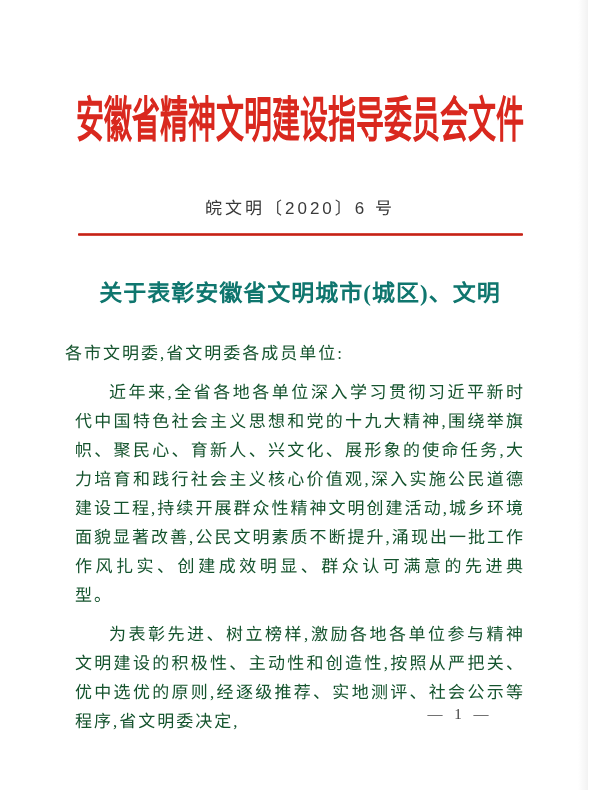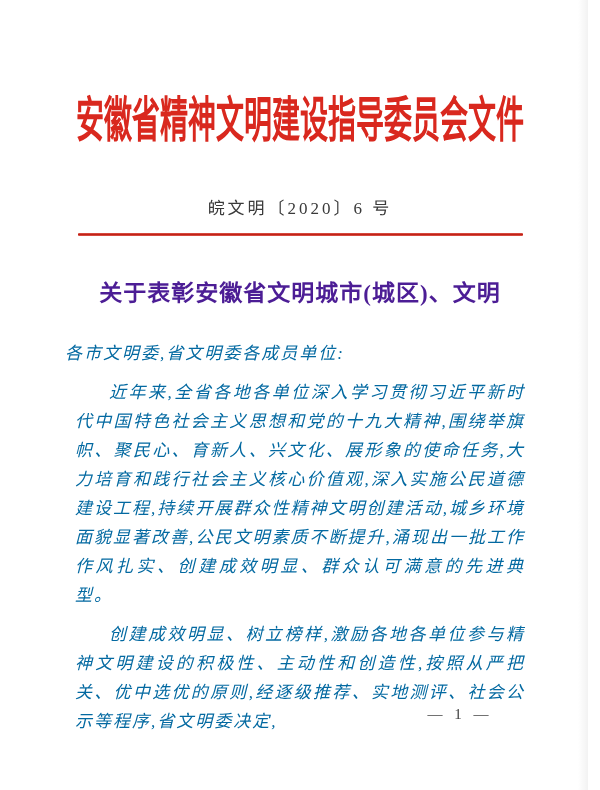--- a/index.html
+++ b/index.html
@@ -43,53 +43,52 @@
     white-space: nowrap;
   }
 
   
   .doc-number {
     margin-top: 58px;
     text-align: center;
     font-size: 17px;
     letter-spacing: 3px;
     color: #3a3a3a;
-    font-family: Liberation Serif, serif;
+    font-family: Liberation Sans, sans-serif;
   }
 
   
   .red-divider {
     width: 445px;
     height: 3px;
     margin: 14px auto 0 auto;
     background: linear-gradient(to bottom, #e05a50 0%, #c02318 50%, #e05a50 100%);
     border-radius: 1px;
   }
 
   
   .doc-title {
     margin-top: 40px;
     text-align: center;
     font-size: 23px;
     font-weight: bold;
-    color: #4c1d95;
+    color: #0f766e;
     line-height: 35px;
     letter-spacing: 1px;
   }
 
   
   .body-text {
     width: 470px;
     margin: 28px auto 0 auto;
     font-size: 17px;
     line-height: 29px;
     letter-spacing: 2px;
-    color: #0369a1;
+    color: #14532d;
     text-align: justify;
-    font-style: italic;
   }
   .salutation {
     text-indent: 0;
   }
   .para {
     margin: 10px;
     text-indent: 2em;
   }
   .para + .para {
     margin-top: 5px;
@@ -122,20 +121,20 @@
 
   <div class="red-divider"></div>
 
   <div class="doc-title">
     <div>关于表彰安徽省文明城市(城区)、文明</div>
   </div>
 
   <div class="body-text">
     <div class="salutation">各市文明委,省文明委各成员单位:</div>
     <p class="para">近年来,全省各地各单位深入学习贯彻习近平新时代中国特色社会主义思想和党的十九大精神,围绕举旗帜、聚民心、育新人、兴文化、展形象的使命任务,大力培育和践行社会主义核心价值观,深入实施公民道德建设工程,持续开展群众性精神文明创建活动,城乡环境面貌显著改善,公民文明素质不断提升,涌现出一批工作作风扎实、创建成效明显、群众认可满意的先进典型。</p>
-    <p class="para">创建成效明显、树立榜样,激励各地各单位参与精神文明建设的积极性、主动性和创造性,按照从严把关、优中选优的原则,经逐级推荐、实地测评、社会公示等程序,省文明委决定,</p>
+    <p class="para">为表彰先进、树立榜样,激励各地各单位参与精神文明建设的积极性、主动性和创造性,按照从严把关、优中选优的原则,经逐级推荐、实地测评、社会公示等程序,省文明委决定,</p>
   </div>
 
   <div class="page-number">— 1 —</div>
 
   <div class="scan-edge"></div>
 
 </div>
 
 </body></html>

